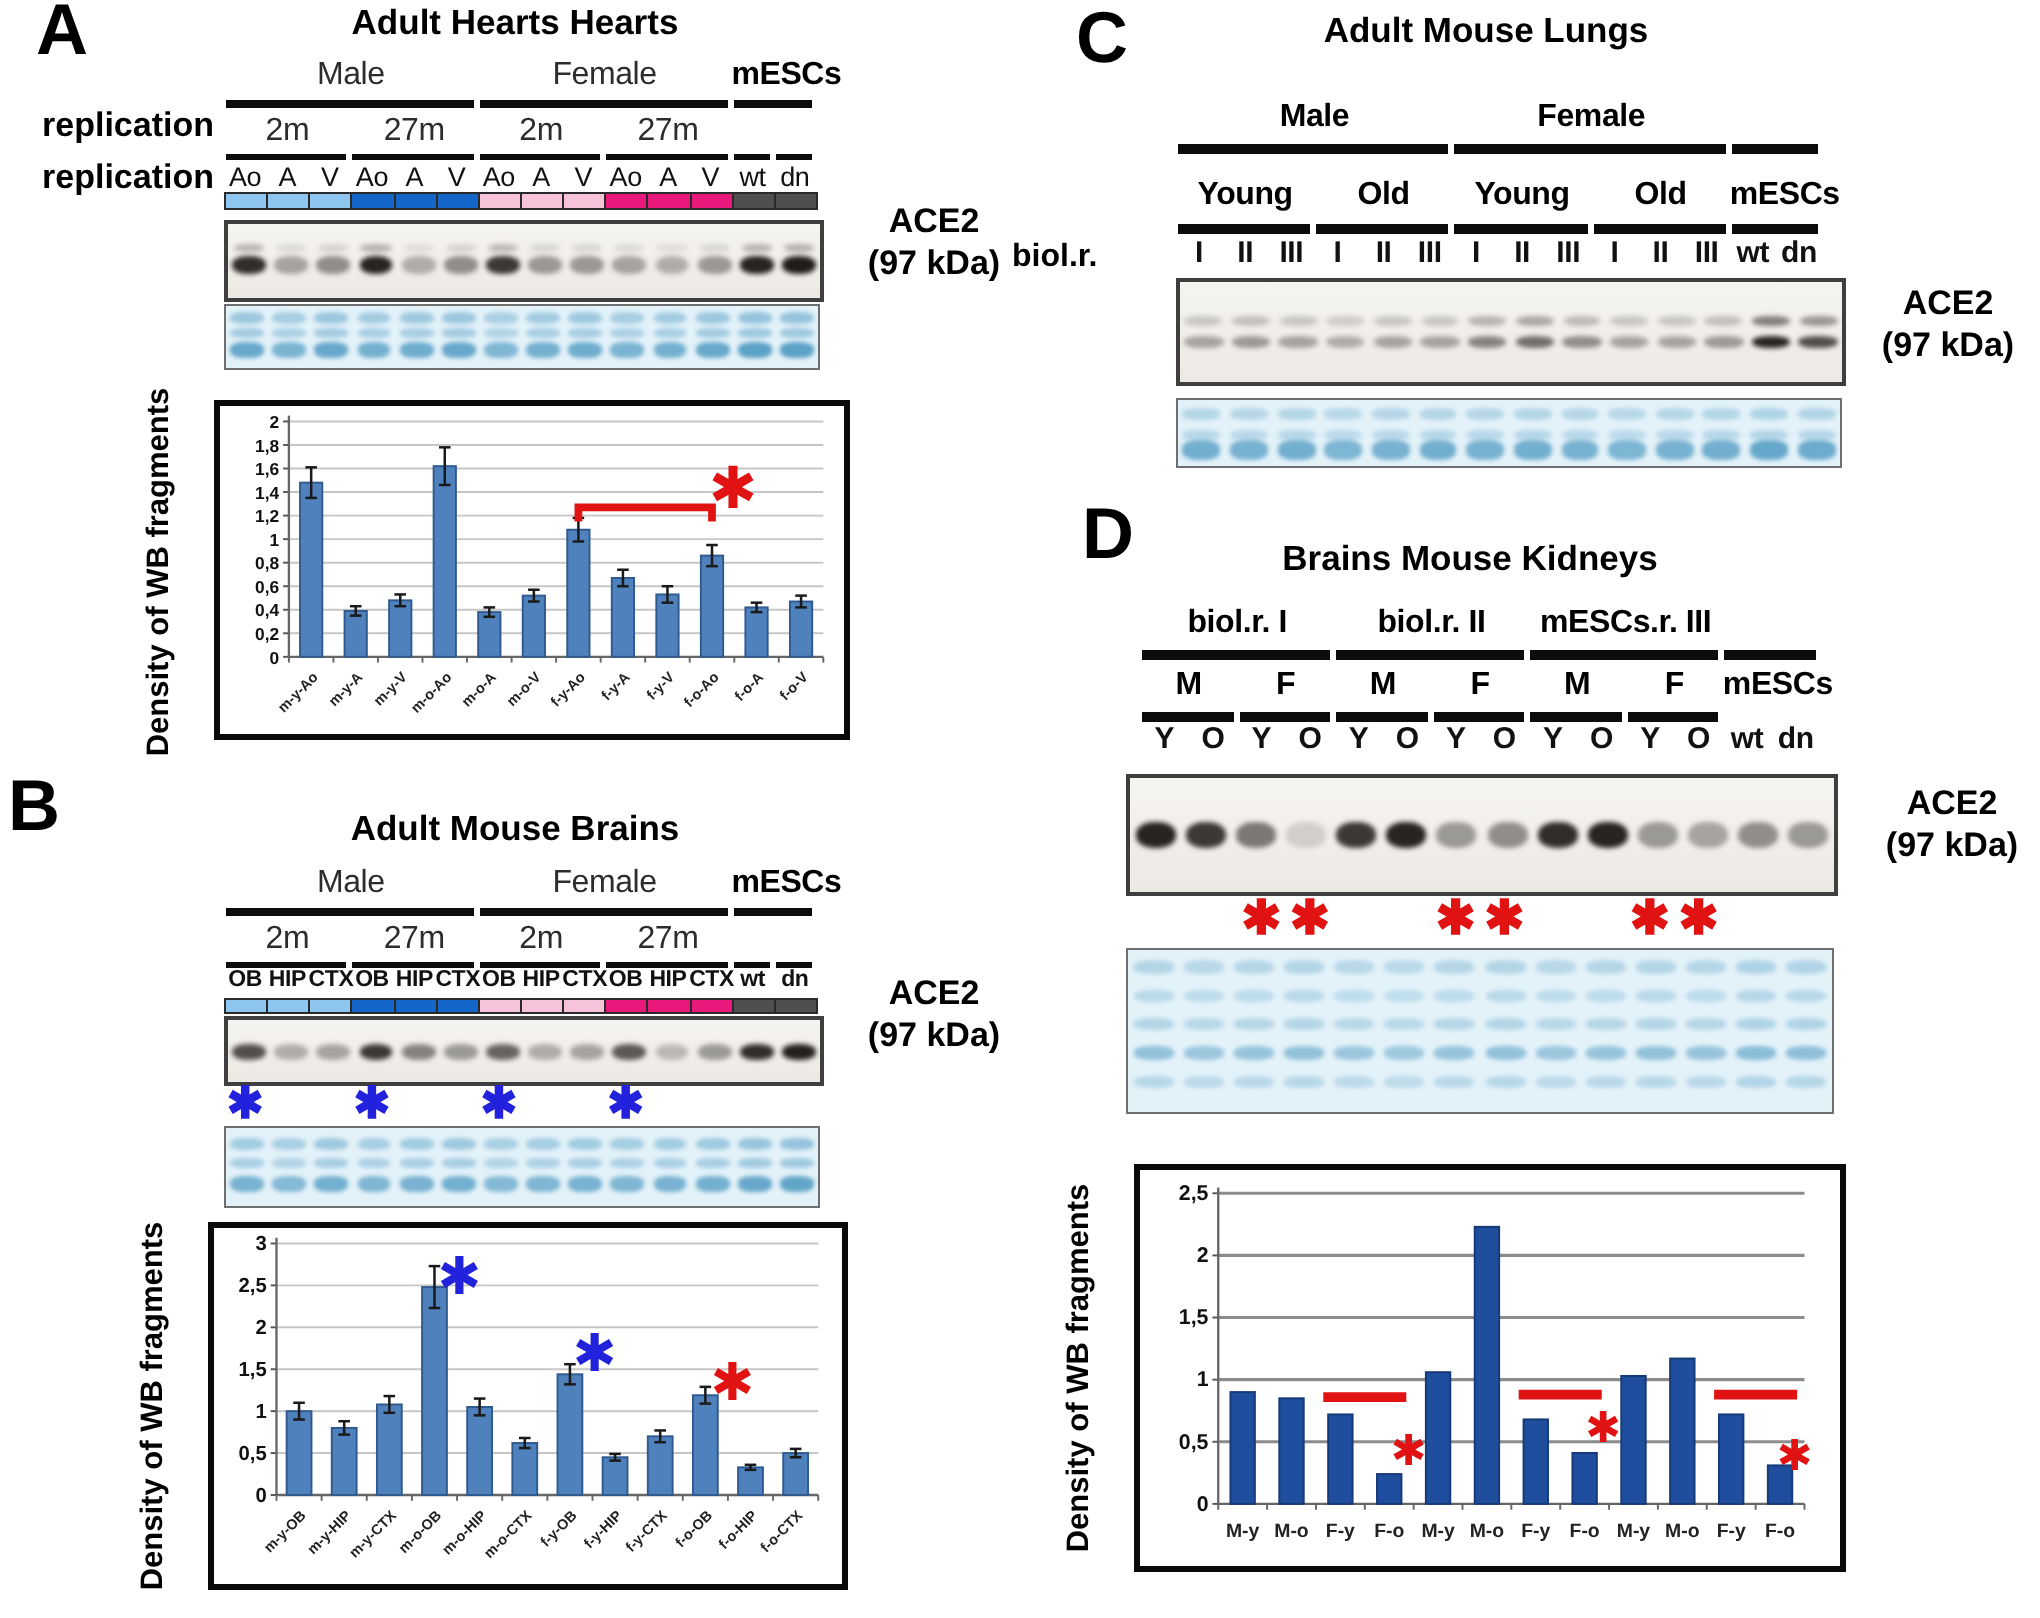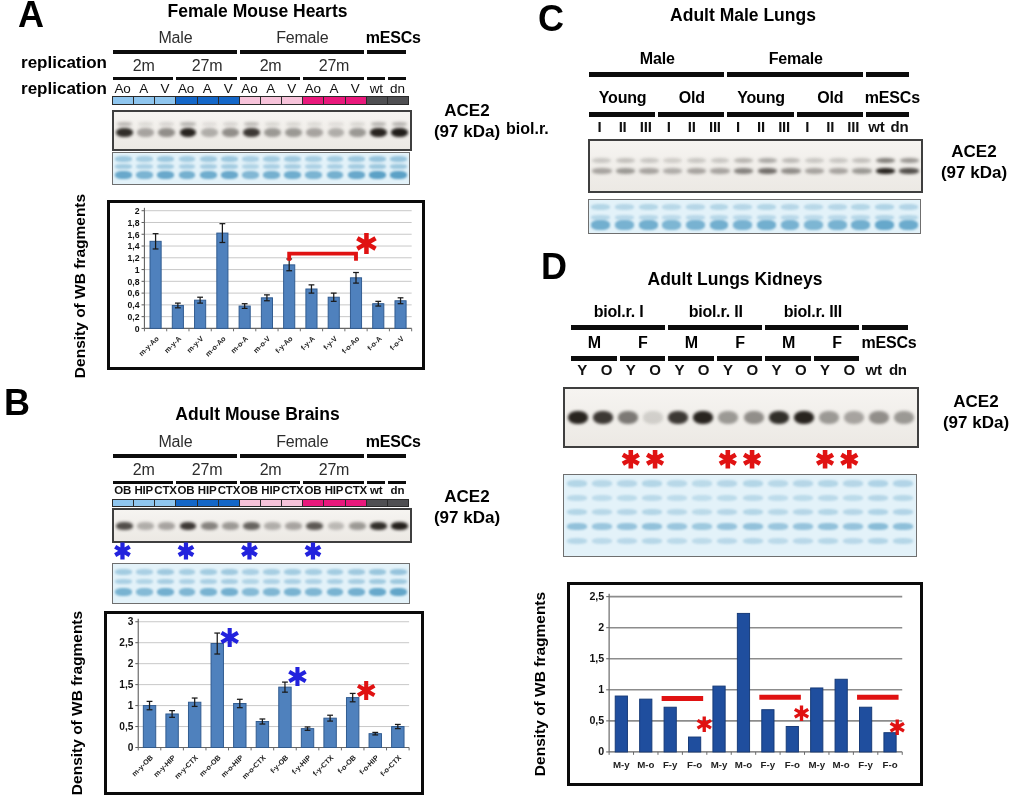--- a/index.html
+++ b/index.html
@@ -20,21 +20,21 @@
   .coom{position:absolute;background:#e3f2f9;border:1.5px solid #6f6f6f;overflow:hidden;}
   .cband{position:absolute;border-radius:40%;filter:blur(1.1px);}
   .markrow{position:absolute;}
   .mark{position:absolute;text-align:center;font-weight:bold;line-height:1;}
   svg.chart{position:absolute;background:#fff;border:3.5px solid #0a0a0a;box-sizing:border-box;}
 </style>
 </head>
 <body>
 
 <div class="plabel abs" style="left:18px;top:-6px">A</div>
-<div class="ptitle abs" style="left:105px;top:1px;width:305px">Female Mouse Hearts</div>
+<div class="ptitle abs" style="left:105px;top:1px;width:305px">Adult Hearts Hearts</div>
 <div class="sideLbl abs" style="left:0;top:50px;width:107px">
   <div>replication</div>
   <div>replication</div>
 </div>
 <div class="abs head" style="left: 112px; top: 0px; width: 296px;">
     <div class="hitem" style="left: 0px; top: 29px; width: 126.857px; font-size: 16px; color: rgb(45, 45, 45);">Male</div>
     <div class="hbar" style="left: 1px; top: 50px; width: 123.857px; height: 4px;"></div>
     <div class="hitem" style="left: 126.857px; top: 29px; width: 126.857px; font-size: 16px; color: rgb(45, 45, 45);">Female</div>
     <div class="hbar" style="left: 127.857px; top: 50px; width: 123.857px; height: 4px;"></div>
     <div class="hitem" style="left: 253.714px; top: 29px; width: 42.2857px; font-size: 16px; font-weight: bold; color: rgb(0, 0, 0);">mESCs</div>
@@ -483,21 +483,21 @@
     <line x1="298.3333333333333" x2="298.3333333333333" y1="118.5" y2="114.16666666666667" stroke="#1a1a1a" stroke-width="1.3"></line>
     <line x1="295.3333333333333" x2="301.3333333333333" y1="118.5" y2="118.5" stroke="#1a1a1a" stroke-width="1.3"></line>
     <line x1="295.3333333333333" x2="301.3333333333333" y1="114.16666666666667" y2="114.16666666666667" stroke="#1a1a1a" stroke-width="1.3"></line>
     <text x="302.3333333333333" y="149" text-anchor="end" font-size="7.5" font-weight="bold" fill="#222" transform="rotate(-45 302.3333333333333 149)">f-o-CTX</text>
     <text x="124.49999999999999" y="34.18666666666665" text-anchor="middle" font-size="27" font-weight="bold" fill="#2222dd" font-family="DejaVu Sans, sans-serif">✱</text>
     <text x="194.5" y="74.05333333333333" text-anchor="middle" font-size="27" font-weight="bold" fill="#2222dd" font-family="DejaVu Sans, sans-serif">✱</text>
     <text x="265.66666666666663" y="88.78666666666666" text-anchor="middle" font-size="27" font-weight="bold" fill="#e01212" font-family="DejaVu Sans, sans-serif">✱</text>
   </svg>
 
 <div class="plabel abs" style="left:538px;top:-2px">C</div>
-<div class="ptitle abs" style="left:593px;top:5px;width:300px">Adult Male Lungs</div>
+<div class="ptitle abs" style="left:593px;top:5px;width:300px">Adult Mouse Lungs</div>
 <div class="abs head" style="left: 588px; top: 0px; width: 323px;">
     <div class="hitem" style="left: 0px; top: 50px; width: 138.429px; font-size: 16px; font-weight: bold; color: rgb(0, 0, 0);">Male</div>
     <div class="hbar" style="left: 1px; top: 72px; width: 135.429px; height: 5px;"></div>
     <div class="hitem" style="left: 138.429px; top: 50px; width: 138.429px; font-size: 16px; font-weight: bold; color: rgb(0, 0, 0);">Female</div>
     <div class="hbar" style="left: 139.429px; top: 72px; width: 135.429px; height: 5px;"></div>
     <div class="hbar" style="left: 277.857px; top: 72px; width: 43.1429px; height: 5px;"></div>
     <div class="hitem" style="left: 0px; top: 89px; width: 69.2143px; font-size: 16px; font-weight: bold; color: rgb(0, 0, 0);">Young</div>
     <div class="hbar" style="left: 1px; top: 112px; width: 66.2143px; height: 5px;"></div>
     <div class="hitem" style="left: 69.2143px; top: 89px; width: 69.2143px; font-size: 16px; font-weight: bold; color: rgb(0, 0, 0);">Old</div>
     <div class="hbar" style="left: 70.2143px; top: 112px; width: 66.2143px; height: 5px;"></div>
@@ -596,27 +596,27 @@
     <div class="cband" style="left: 262.436px; top: 20.08px; width: 18.9143px; height: 10px; background: rgba(70, 148, 190, 0.72);"></div>
     <div class="cband" style="left: 286.079px; top: 20.08px; width: 18.9143px; height: 10px; background: rgba(70, 148, 190, 0.792);"></div>
     <div class="cband" style="left: 309.721px; top: 20.08px; width: 18.9143px; height: 10px; background: rgba(70, 148, 190, 0.757);"></div>
   </div>
 <div class="target abs" style="left:928px;top:141px;width:92px">
   <div>ACE2</div>
   <div>(97 kDa)</div>
 </div>
 
 <div class="plabel abs" style="left:541px;top:246px">D</div>
-<div class="ptitle abs" style="left:585px;top:269px;width:300px">Adult Lungs Kidneys</div>
+<div class="ptitle abs" style="left:585px;top:269px;width:300px">Brains Mouse Kidneys</div>
 <div class="abs head" style="left: 570px; top: 0px; width: 340px;">
     <div class="hitem" style="left: 0px; top: 303px; width: 97.1429px; font-size: 16px; font-weight: bold; color: rgb(0, 0, 0);">biol.r. I</div>
     <div class="hbar" style="left: 1px; top: 325px; width: 94.1429px; height: 5px;"></div>
     <div class="hitem" style="left: 97.1429px; top: 303px; width: 97.1429px; font-size: 16px; font-weight: bold; color: rgb(0, 0, 0);">biol.r. II</div>
     <div class="hbar" style="left: 98.1429px; top: 325px; width: 94.1429px; height: 5px;"></div>
-    <div class="hitem" style="left: 194.286px; top: 303px; width: 97.1429px; font-size: 16px; font-weight: bold; color: rgb(0, 0, 0);">biol.r. III</div>
+    <div class="hitem" style="left: 194.286px; top: 303px; width: 97.1429px; font-size: 16px; font-weight: bold; color: rgb(0, 0, 0);">mESCs.r. III</div>
     <div class="hbar" style="left: 195.286px; top: 325px; width: 94.1429px; height: 5px;"></div>
     <div class="hbar" style="left: 292.429px; top: 325px; width: 45.5714px; height: 5px;"></div>
     <div class="hitem" style="left: 0px; top: 334px; width: 48.5714px; font-size: 16px; font-weight: bold; color: rgb(0, 0, 0);">M</div>
     <div class="hbar" style="left: 1px; top: 356px; width: 45.5714px; height: 5px;"></div>
     <div class="hitem" style="left: 48.5714px; top: 334px; width: 48.5714px; font-size: 16px; font-weight: bold; color: rgb(0, 0, 0);">F</div>
     <div class="hbar" style="left: 49.5714px; top: 356px; width: 45.5714px; height: 5px;"></div>
     <div class="hitem" style="left: 97.1429px; top: 334px; width: 48.5714px; font-size: 16px; font-weight: bold; color: rgb(0, 0, 0);">M</div>
     <div class="hbar" style="left: 98.1429px; top: 356px; width: 45.5714px; height: 5px;"></div>
     <div class="hitem" style="left: 145.714px; top: 334px; width: 48.5714px; font-size: 16px; font-weight: bold; color: rgb(0, 0, 0);">F</div>
     <div class="hbar" style="left: 146.714px; top: 356px; width: 45.5714px; height: 5px;"></div>

